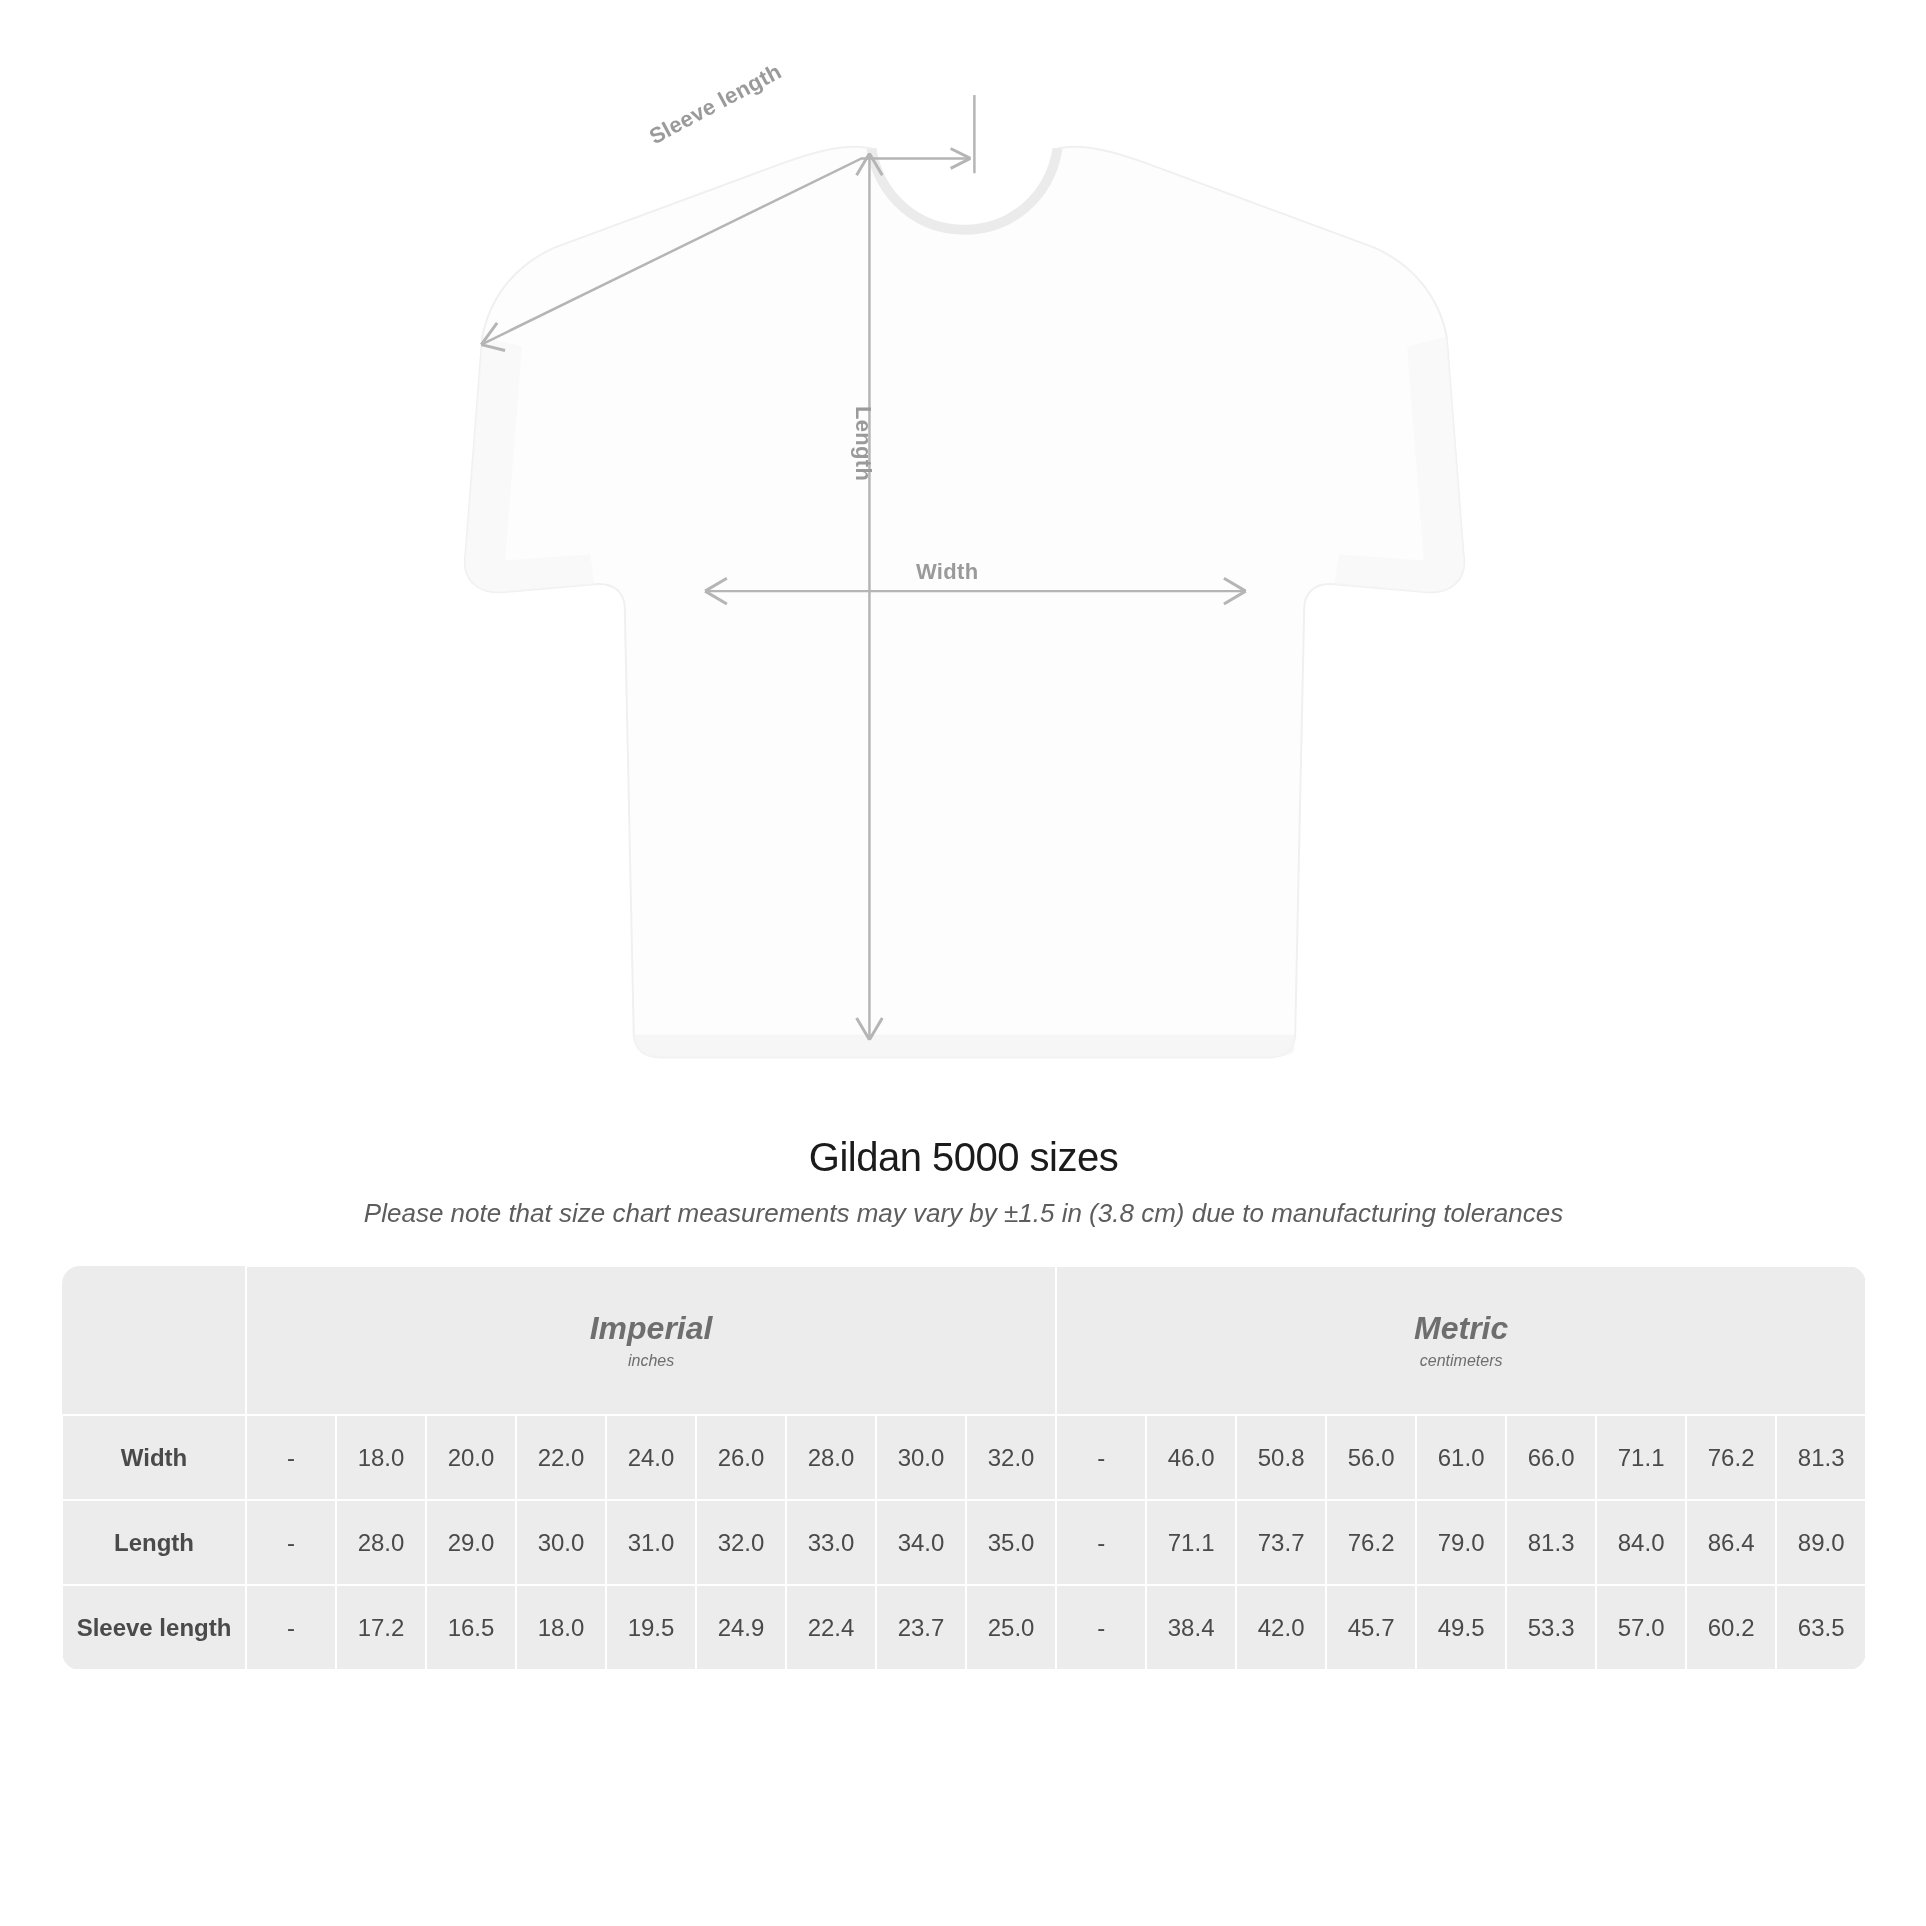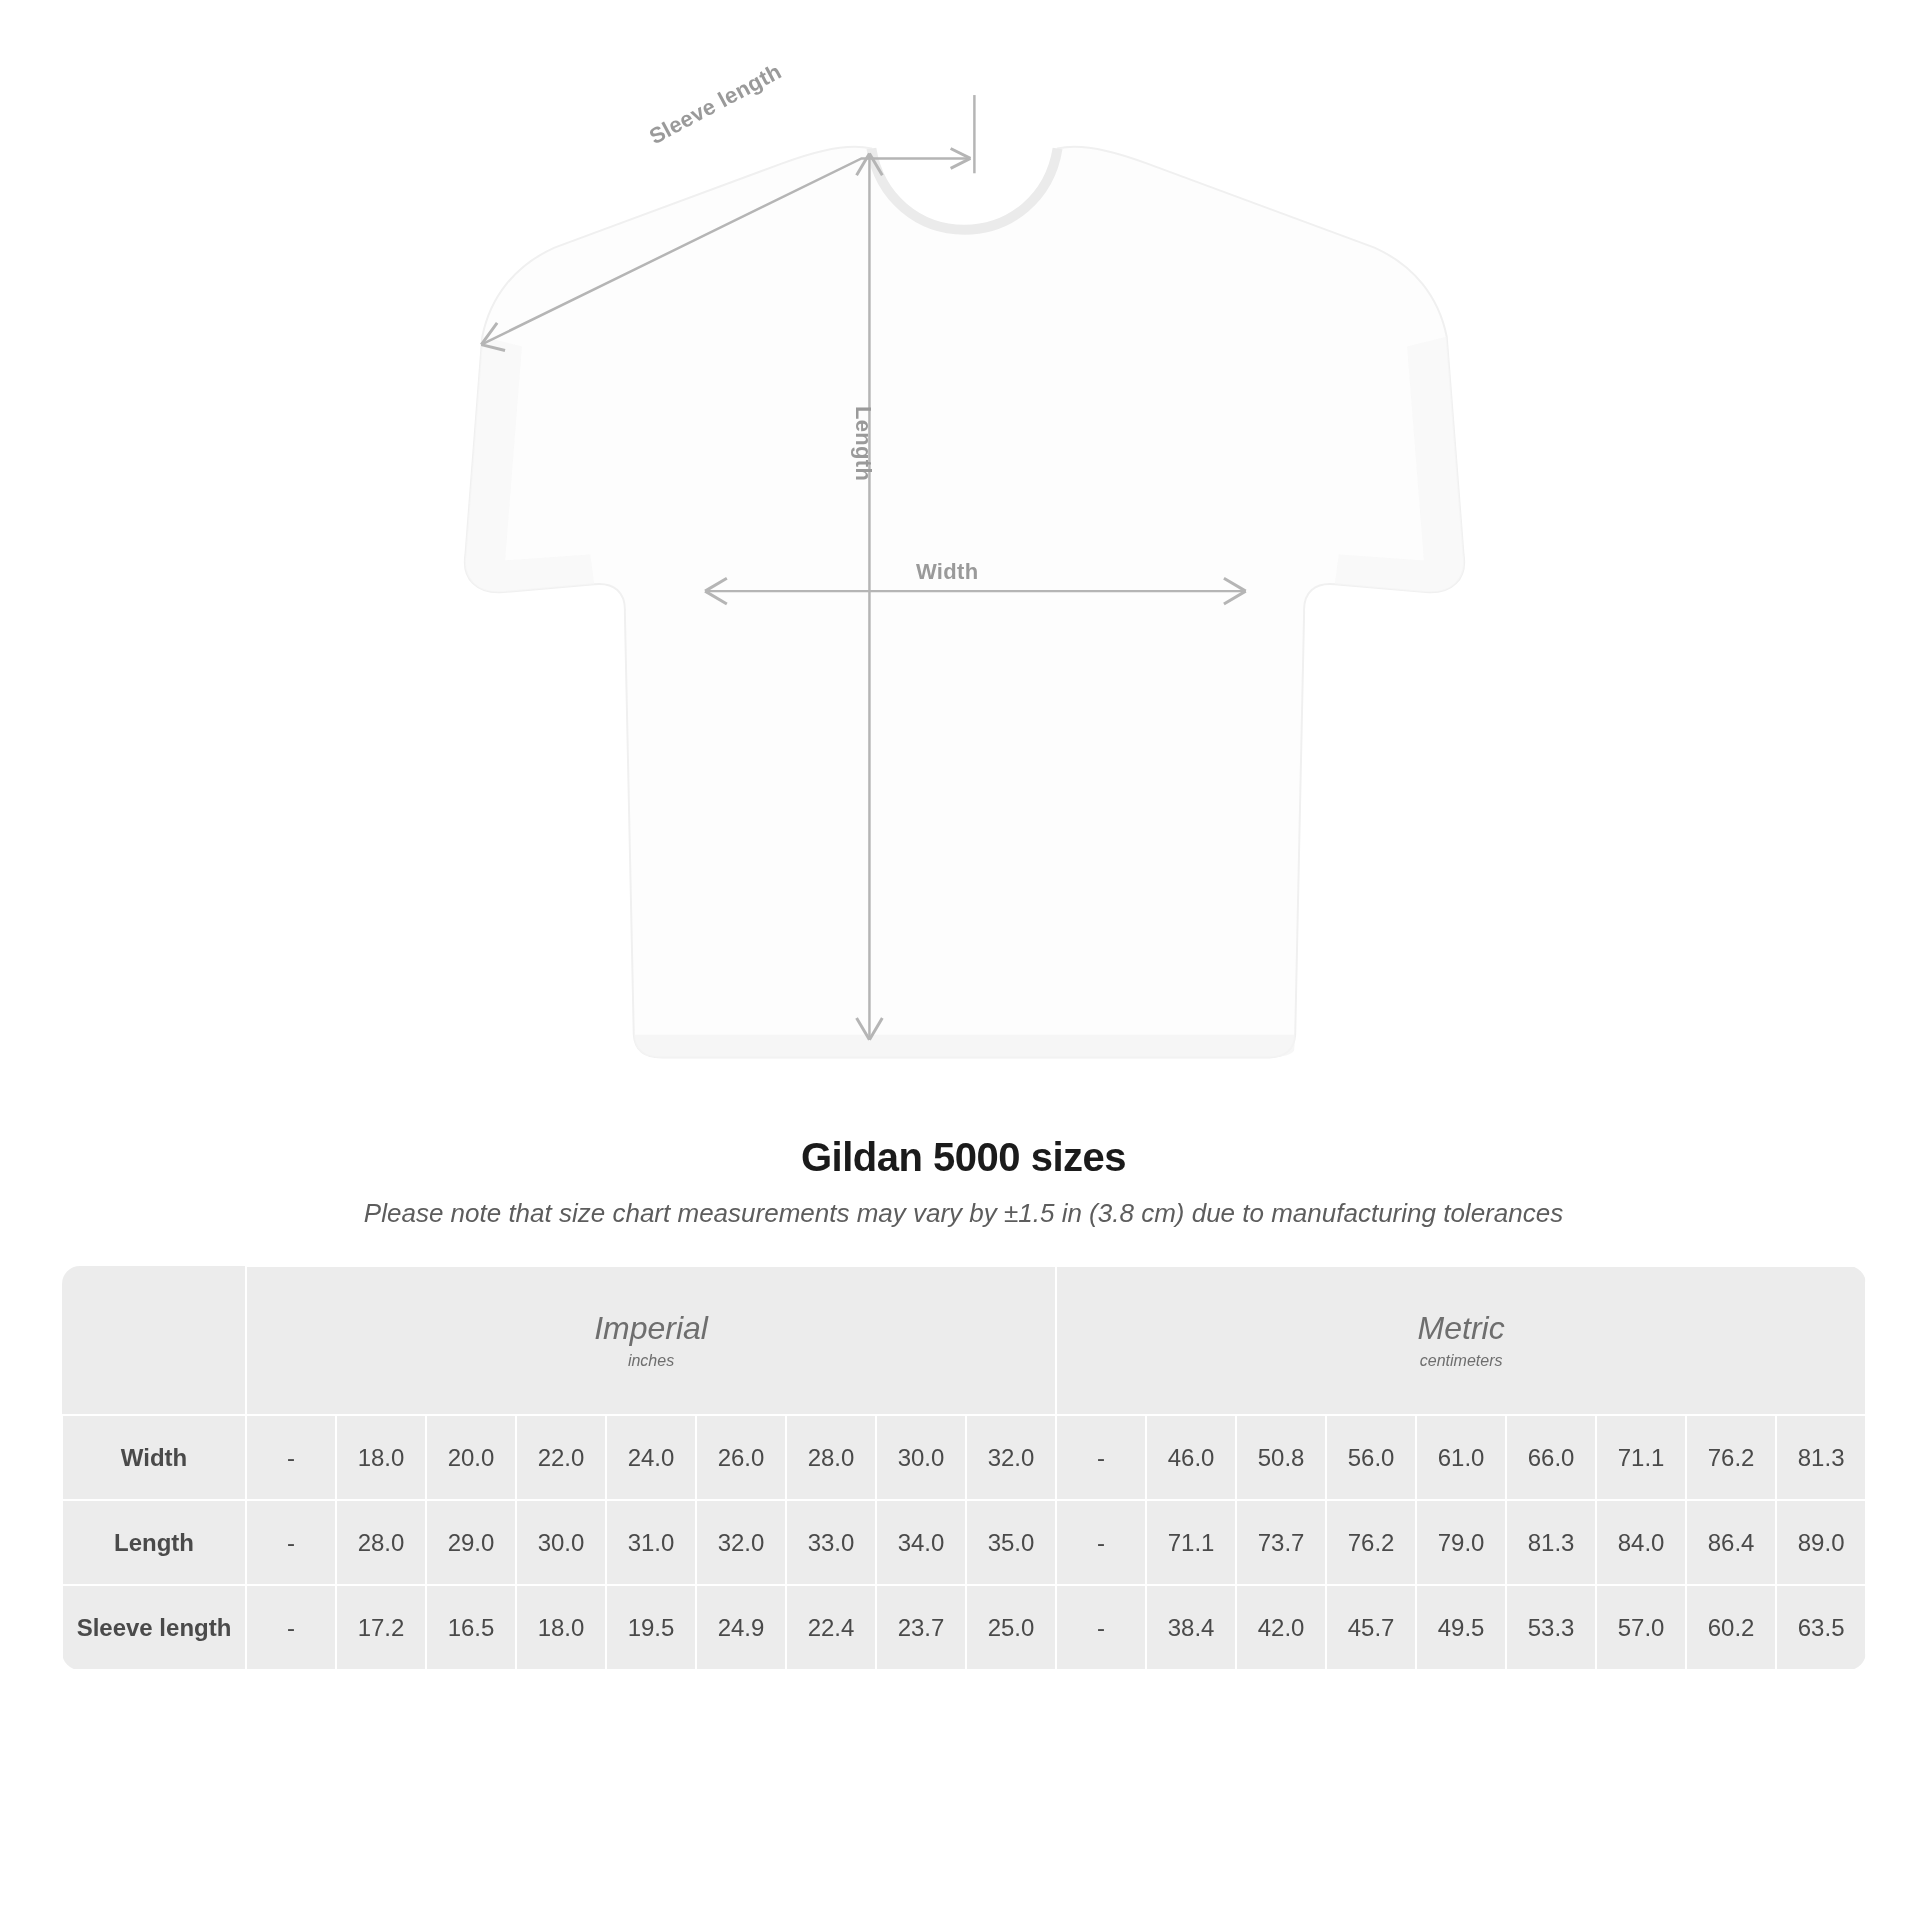--- a/index.html
+++ b/index.html
@@ -55,21 +55,21 @@
     top: 559px;
   }
 
   
   .title-block {
     text-align: center;
     margin-top: 26px;
   }
   .chart-title {
     font-size: 40px;
-    font-weight: bold;
+    font-weight: normal;
     color: #1b1b1b;
     letter-spacing: -0.5px;
   }
   .chart-note {
     margin-top: 18px;
     font-size: 26px;
     font-style: italic;
     color: #5d5d5d;
   }
 
@@ -92,21 +92,21 @@
     color: #4a4a4a;
     padding: 0;
     height: 83px;
   }
   .unit-head {
     height: 147px !important;
     vertical-align: middle;
   }
   .unit-name {
     font-size: 32px;
-    font-weight: normal;
+    font-weight: bold;
     font-style: italic;
     color: #6e6e6e;
     line-height: 1.25;
   }
   .unit-sub {
     font-size: 16px;
     font-style: italic;
     color: #6e6e6e;
     line-height: 1.6;
   }

